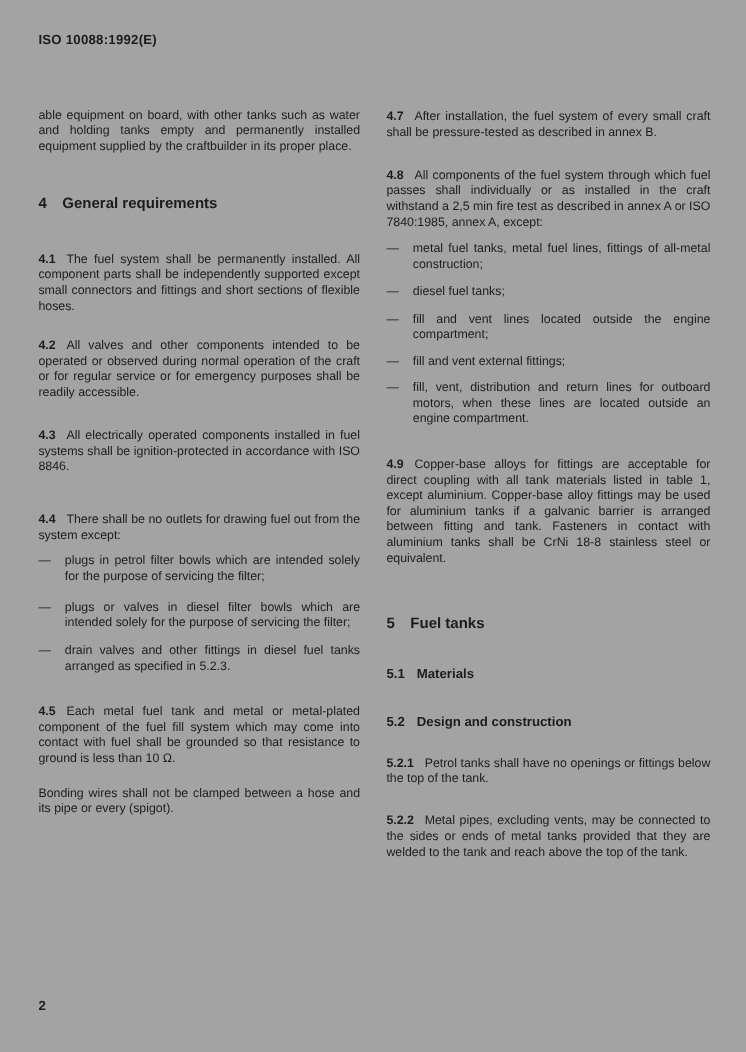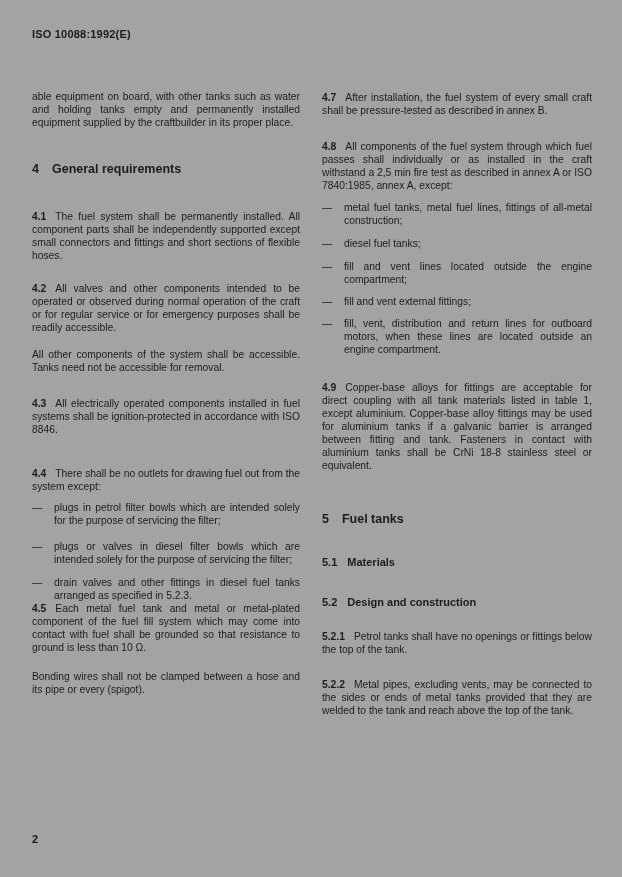--- a/index.html
+++ b/index.html
@@ -105,41 +105,40 @@
     </div>
 
     <p class="para" style="margin-top:33px">
       <span class="cnum">4.1</span><span>The fuel system shall be permanently installed. All component parts shall be independently supported except small connectors and fittings and short sections of flexible hoses.</span>
     </p>
 
     <p class="para" style="margin-top:20px">
       <span class="cnum">4.2</span><span>All valves and other components intended to be operated or observed during normal operation of the craft or for regular service or for emergency purposes shall be readily accessible.</span>
     </p>
 
-    <p class="para" style="margin-top:14px">All other components of the system shall be accessible. Tanks need not be accessible for removal.</p>
 
     <p class="para" style="margin-top:23px">
       <span class="cnum">4.3</span><span>All electrically operated components installed in fuel systems shall be ignition-protected in accordance with ISO 8846.</span>
     </p>
 
     <p class="para" style="margin-top:31px">
       <span class="cnum">4.4</span><span>There shall be no outlets for drawing fuel out from the system except:</span>
     </p>
 
     <div class="li" style="margin-top:8px">
       <span class="dash">—</span><span>plugs in petrol filter bowls which are intended solely for the purpose of servicing the filter;</span>
     </div>
     <div class="li" style="margin-top:13px">
       <span class="dash">—</span><span>plugs or valves in diesel filter bowls which are intended solely for the purpose of servicing the filter;</span>
     </div>
     <div class="li" style="margin-top:10px">
       <span class="dash">—</span><span>drain valves and other fittings in diesel fuel tanks arranged as specified in 5.2.3.</span>
     </div>
 
-    <p class="para" style="">
+    <p class="para" style="margin-top:25px">
       <span class="cnum">4.5</span><span>Each metal fuel tank and metal or metal-plated component of the fuel fill system which may come into contact with fuel shall be grounded so that resistance to ground is less than 10 Ω.</span>
     </p>
 
     <p class="para" style="margin-top:16px">Bonding wires shall not be clamped between a hose and its pipe or every (spigot).</p>
 
 
   </div>
 
   <div class="col right">
 

